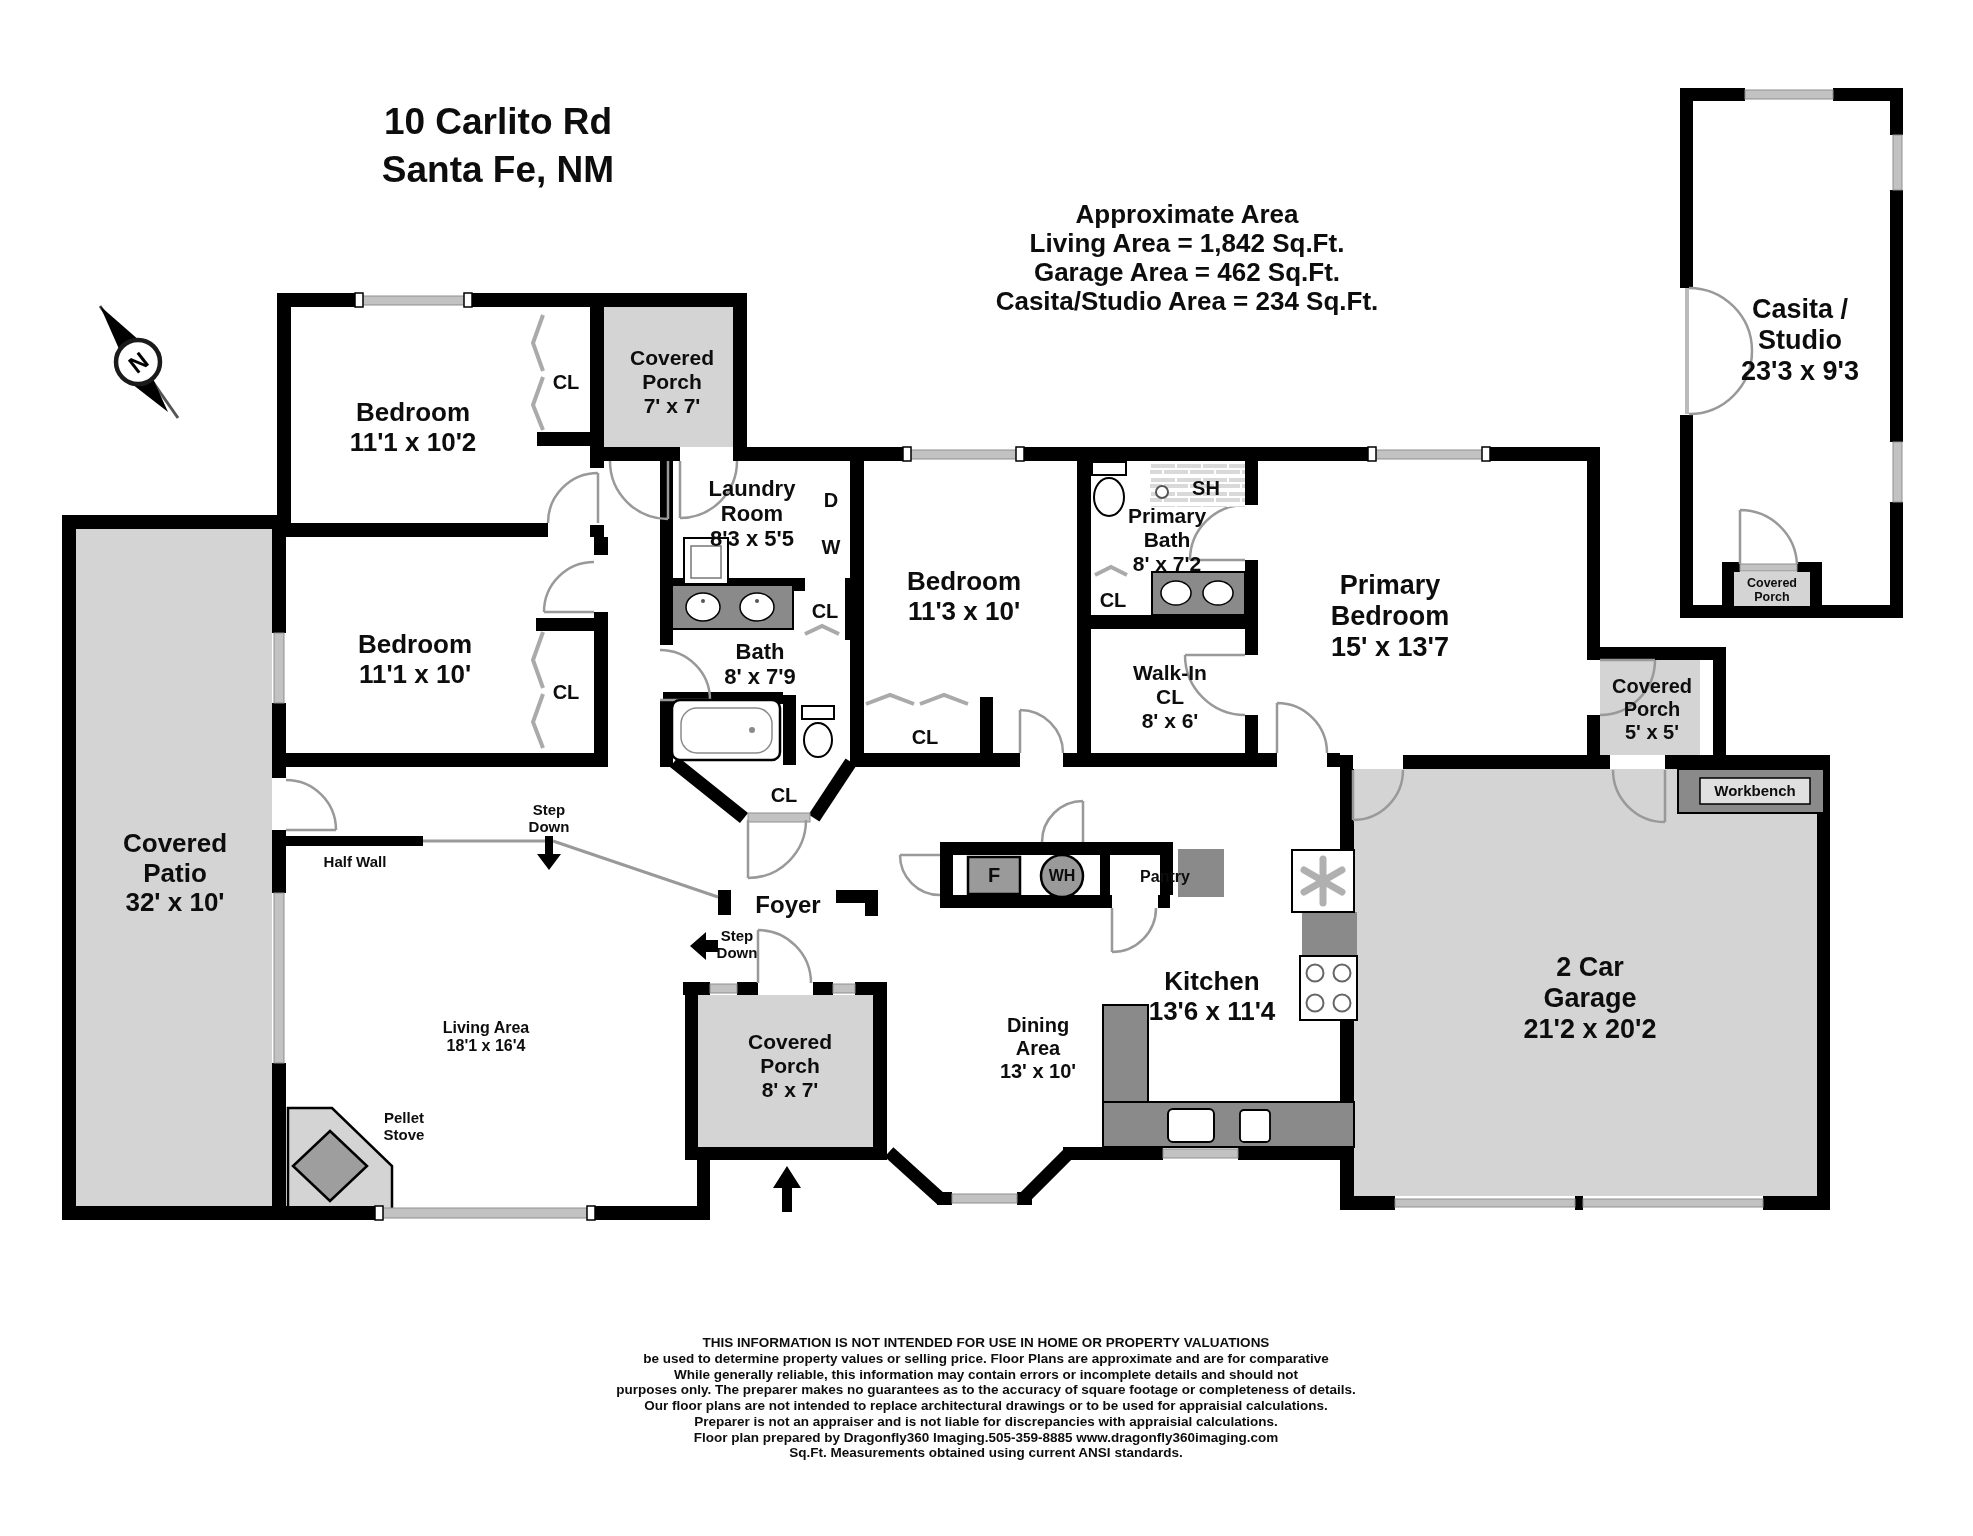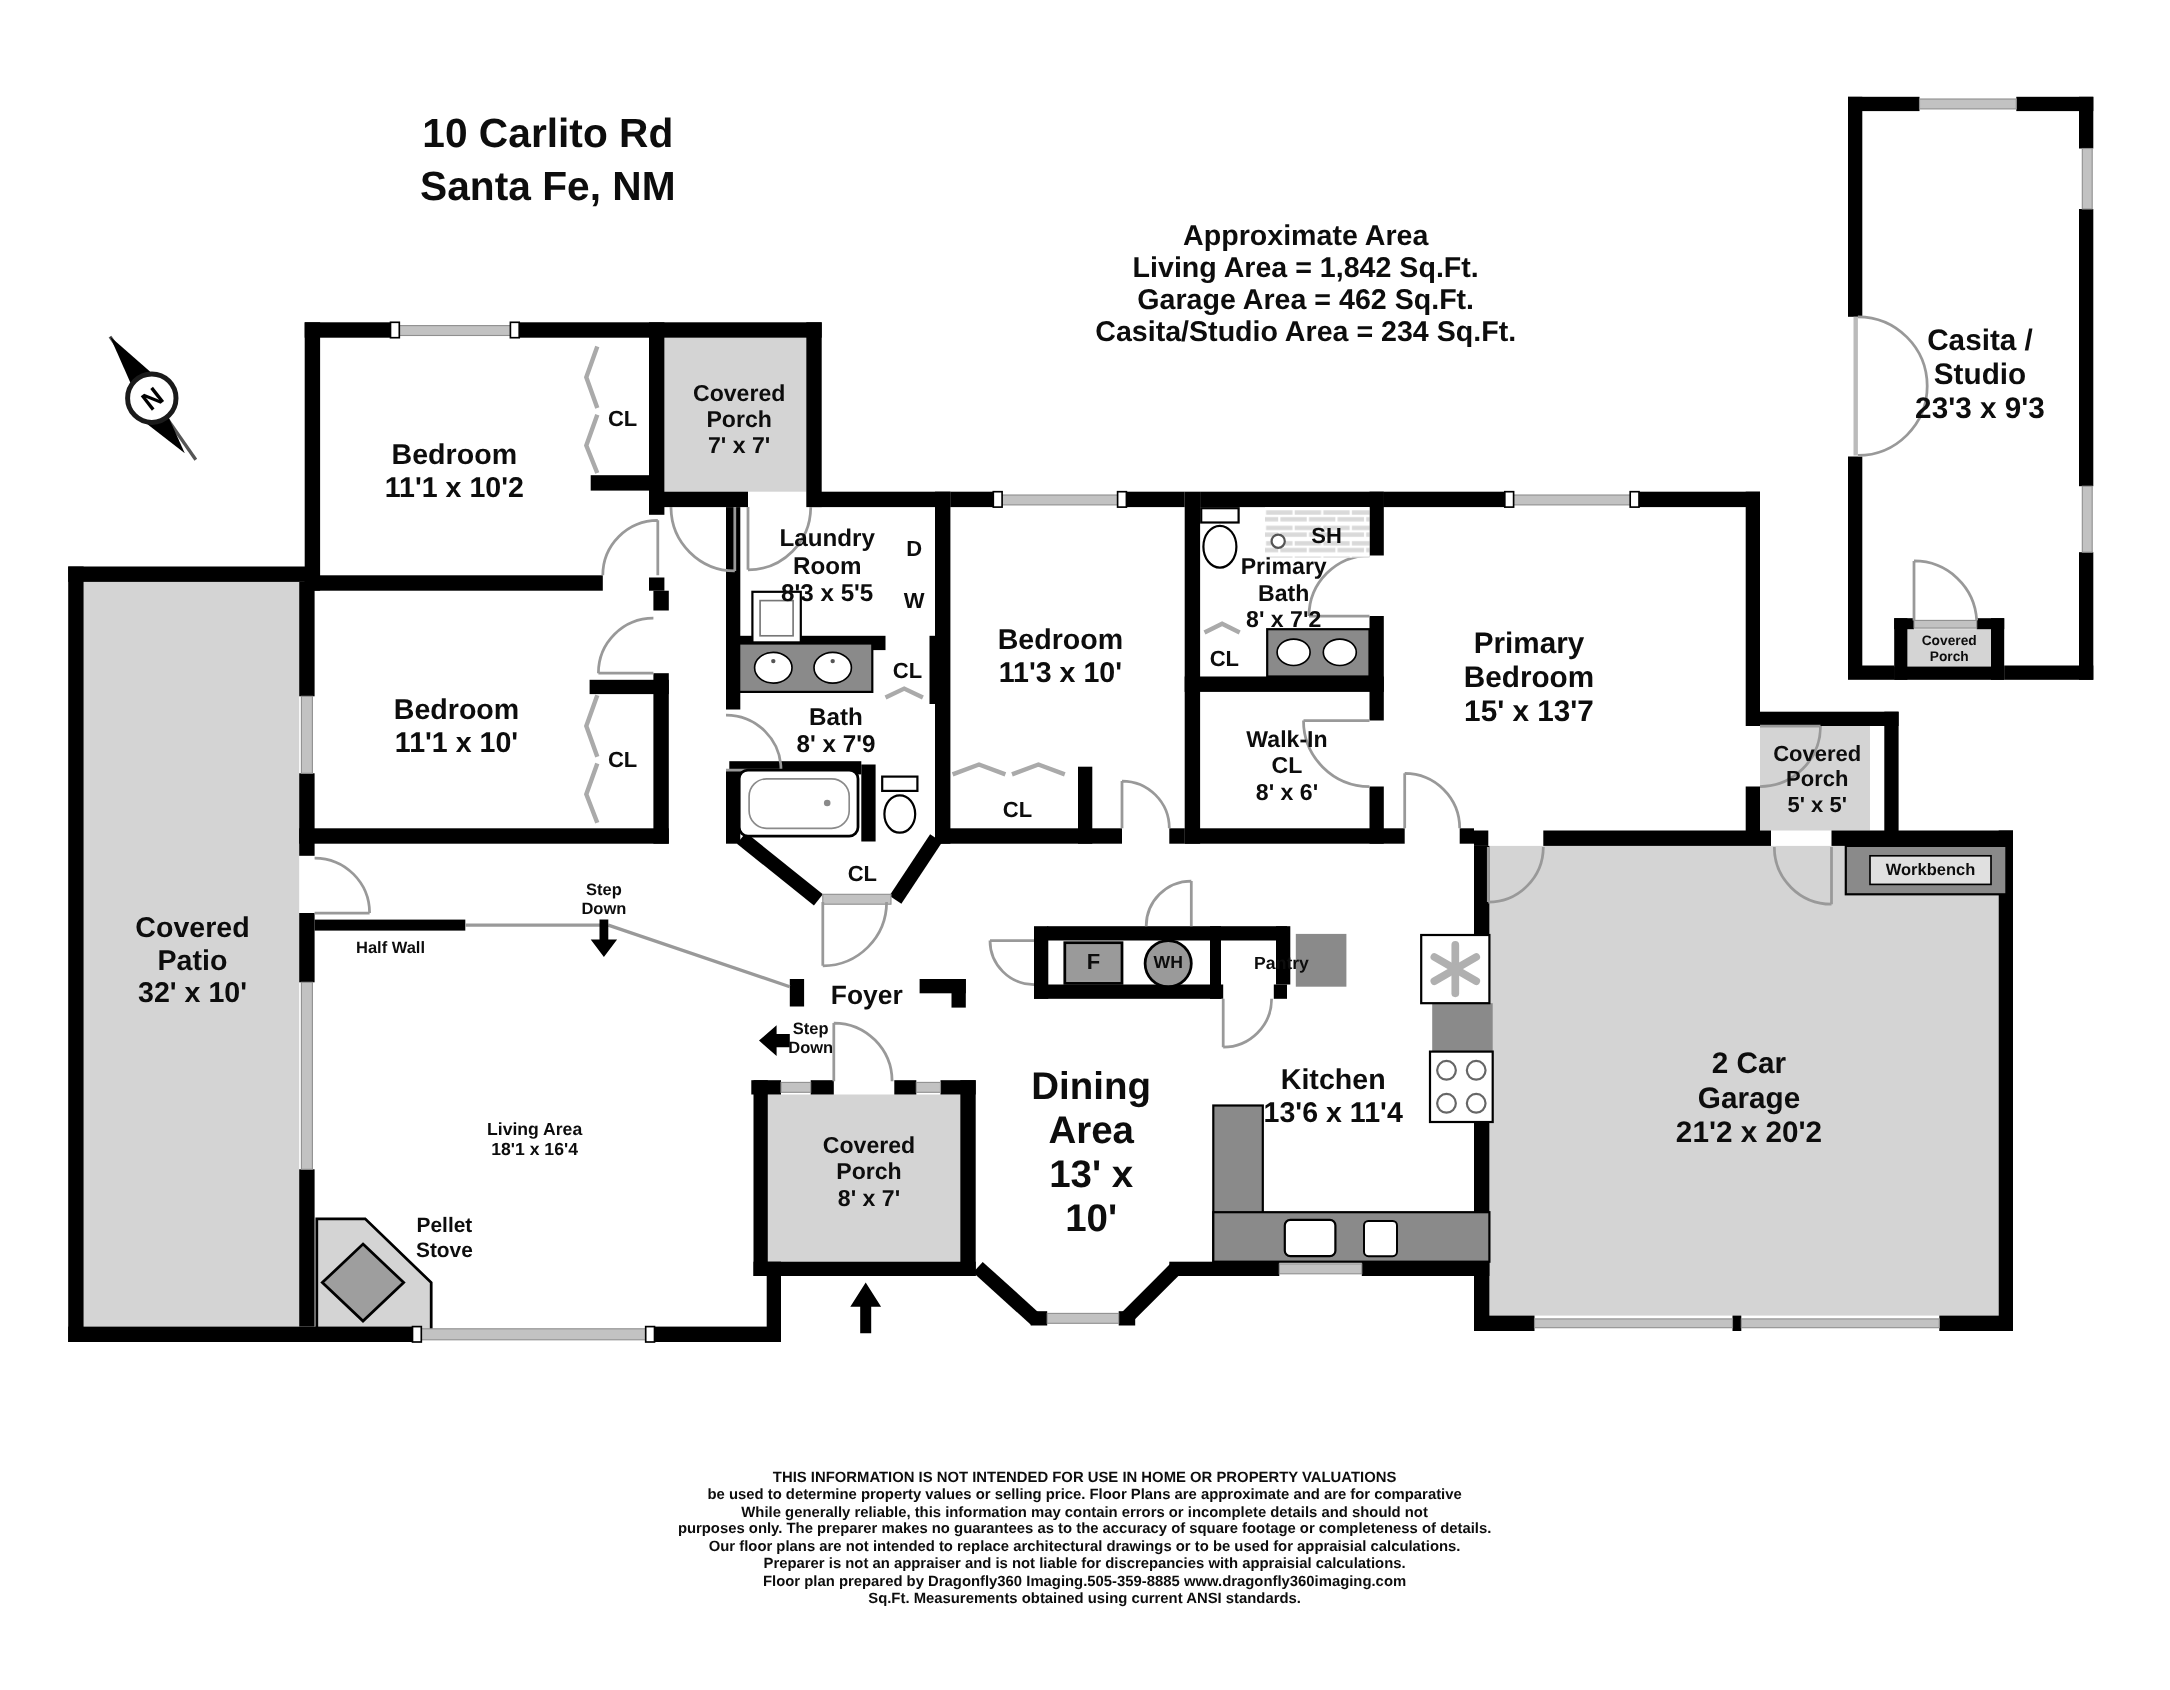--- a/index.html
+++ b/index.html
@@ -377,21 +377,21 @@
       <span>Workbench</span>
     </div>
   <div class="lbl" style="left:1590px;top:998px;width:160px;font-size:27px;">
     <span>2 Car Garage</span>
       <span>21'2 x 20'2</span>
   </div>
   <div class="lbl" style="left:1212px;top:997px;width:190px;font-size:26px;">
     <span>Kitchen</span>
       <span>13'6 x 11'4</span>
   </div>
-  <div class="lbl" style="left:992px;top:1048px;width:110px;font-size:35px;">
+  <div class="lbl" style="left:1038px;top:1048px;width:110px;font-size:20px;">
     <span>Dining Area</span>
       <span>13' x 10'</span>
   </div>
   <div class="lbl" style="left:790px;top:1066px;width:105px;font-size:21px;">
     <span>Covered Porch</span>
       <span>8' x 7'</span>
   </div>
   <div class="lbl" style="left:486px;top:1037px;width:130px;font-size:16px;">
     <span>Living Area</span>
       <span>18'1 x 16'4</span>
@@ -422,21 +422,21 @@
     </div>
   <div class="lbl nw" style="left:355px;top:862px;font-size:15px;">
       <span>Half Wall</span>
     </div>
   <div class="lbl" style="left:549px;top:818px;width:55px;font-size:15px;">
       <span>Step Down</span>
     </div>
   <div class="lbl" style="left:737px;top:944px;width:55px;font-size:15px;">
       <span>Step Down</span>
     </div>
-  <div class="lbl" style="left:404px;top:1126px;width:70px;font-size:19px;">
+  <div class="lbl" style="left:404px;top:1126px;width:70px;font-size:15px;">
       <span>Pellet Stove</span>
     </div>
 
   <div class="lbl disc" style="left:986px;top:1398px;">
     <div>THIS INFORMATION IS NOT INTENDED FOR USE IN HOME OR PROPERTY VALUATIONS</div>
     <div>be used to determine property values or selling price. Floor Plans are approximate and are for comparative</div>
     <div>While generally reliable, this information may contain errors or incomplete details and should not</div>
     <div>purposes only. The preparer makes no guarantees as to the accuracy of square footage or completeness of details.</div>
     <div>Our floor plans are not intended to replace architectural drawings or to be used for appraisial calculations.</div>
     <div>Preparer is not an appraiser and is not liable for discrepancies with appraisial calculations.</div>

